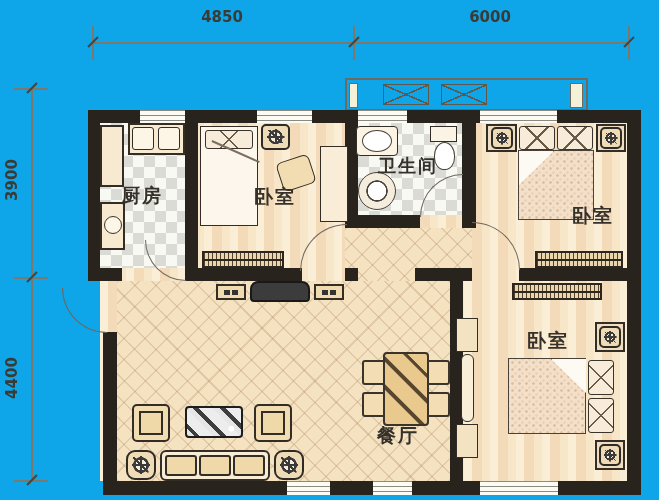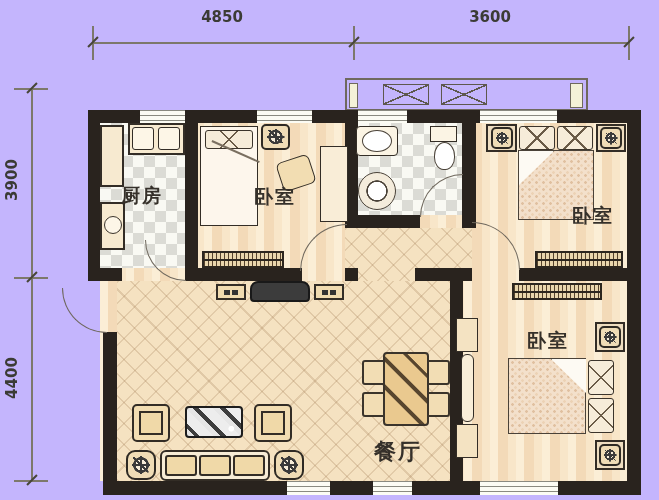--- a/index.html
+++ b/index.html
@@ -1,17 +1,17 @@
 <!DOCTYPE html>
 <html><head>
 <meta charset="utf-8">
 <style>
   html,body{margin:0;padding:0;}
   body{font-family:"DejaVu Sans",sans-serif;}
-  #plan{position:relative;width:659px;height:500px;background:#c4b5fd;overflow:hidden;}
+  #plan{position:relative;width:659px;height:500px;background:#0ea5e9;overflow:hidden;}
   .abs{position:absolute;}
   .wall{position:absolute;background:#29231e;}
   .win-h{position:absolute;background:#fcfcf4;background-image:repeating-linear-gradient(180deg,#8a8a80 0 1px,transparent 1px 5px);}
   .wood{position:absolute;background:repeating-linear-gradient(90deg,#fbeed6 0 8px,#f3dab8 8px 18px,#f8e6c9 18px 26px);}
   .checker{position:absolute;background:repeating-conic-gradient(#dbdbd5 0% 25%,#f9f9f3 0% 50%) 0 0/22px 22px;}
   .herring{position:absolute;background-color:#f5e2c1;background-image:repeating-linear-gradient(45deg,rgba(150,110,70,.22) 0 1.5px,transparent 1.5px 15px),repeating-linear-gradient(135deg,rgba(150,110,70,.20) 0 1.5px,transparent 1.5px 15px);}
   .arc{position:absolute;}
   .furn{position:absolute;background:#f2ddb2;border:2px solid #332d26;box-sizing:border-box;}
   .wardrobe{position:absolute;box-sizing:border-box;border:2px solid #2c261f;background:repeating-linear-gradient(90deg,#55422c 0 1px,#e9d6ad 1px 4px);}
   .wardrobe::after{content:"";position:absolute;left:0;right:0;top:45%;height:2px;background:#2c261f;}
@@ -44,21 +44,21 @@
 <div id="plan">
 
   <div class="dline" style="left:92px;top:42px;width:536px;height:1.5px;"></div>
   <div class="dline" style="left:92px;top:26px;width:1.5px;height:34px;"></div>
   <div class="dline" style="left:353px;top:26px;width:1.5px;height:34px;"></div>
   <div class="dline" style="left:628px;top:26px;width:1.5px;height:34px;"></div>
   <div class="slash" style="left:86px;top:41px;"></div>
   <div class="slash" style="left:347px;top:41px;"></div>
   <div class="slash" style="left:622px;top:41px;"></div>
   <div class="dim" style="left:222px;top:17px;">4850</div>
-  <div class="dim" style="left:490px;top:17px;">3600</div>
+  <div class="dim" style="left:490px;top:17px;">6000</div>
 
   <div class="dline" style="left:31px;top:88px;width:1.5px;height:392px;"></div>
   <div class="dline" style="left:14px;top:88px;width:34px;height:1.5px;"></div>
   <div class="dline" style="left:14px;top:277px;width:34px;height:1.5px;"></div>
   <div class="dline" style="left:14px;top:480px;width:34px;height:1.5px;"></div>
   <div class="slash" style="left:25px;top:87px;"></div>
   <div class="slash" style="left:25px;top:276px;"></div>
   <div class="slash" style="left:25px;top:479px;"></div>
   <div class="dim vert" style="left:12px;top:180px;">3900</div>
   <div class="dim vert" style="left:12px;top:378px;">4400</div>
@@ -185,17 +185,18 @@
 
   <div class="chair" style="left:362px;top:360px;width:23px;height:25px;border-radius:3px 0 0 3px;"></div>
   <div class="chair" style="left:362px;top:392px;width:23px;height:25px;border-radius:3px 0 0 3px;"></div>
   <div class="abs" style="left:383px;top:352px;width:46px;height:74px;box-sizing:border-box;border:2.5px solid #3b342b;border-radius:4px;background:
       linear-gradient(45deg,transparent 30%,#57452e 31% 35%,transparent 36% 55%,#57452e 56% 60%,transparent 61% 78%,#57452e 79% 82%,transparent 83%),#eac98f;"></div>
   <div class="chair" style="left:427px;top:360px;width:23px;height:25px;border-radius:0 3px 3px 0;"></div>
   <div class="chair" style="left:427px;top:392px;width:23px;height:25px;border-radius:0 3px 3px 0;"></div>
 
   <div class="room-label" style="left:142px;top:196px;font-size:19px;">厨房</div>
   <div class="room-label" style="left:275px;top:197px;font-size:19px;">卧室</div>
+  <div class="room-label" style="left:408px;top:166px;font-size:18px;">卫生间</div>
   <div class="room-label" style="left:593px;top:216px;font-size:19px;">卧室</div>
-  <div class="room-label" style="left:398px;top:436px;font-size:22px;margin-top:16px;">餐厅</div>
+  <div class="room-label" style="left:398px;top:436px;font-size:19px;">餐厅</div>
   <div class="room-label" style="left:548px;top:341px;font-size:19px;">卧室</div>
 
 </div>
 
 </body></html>

